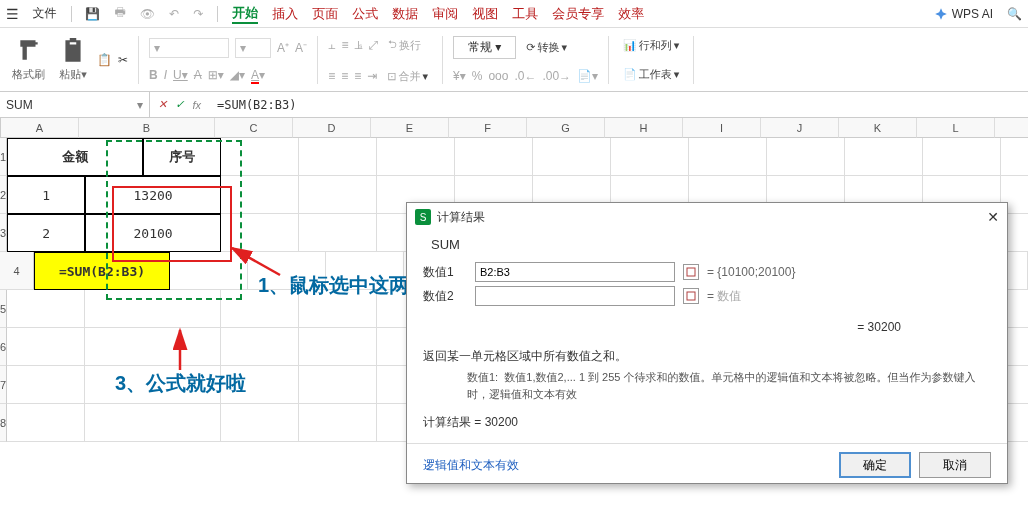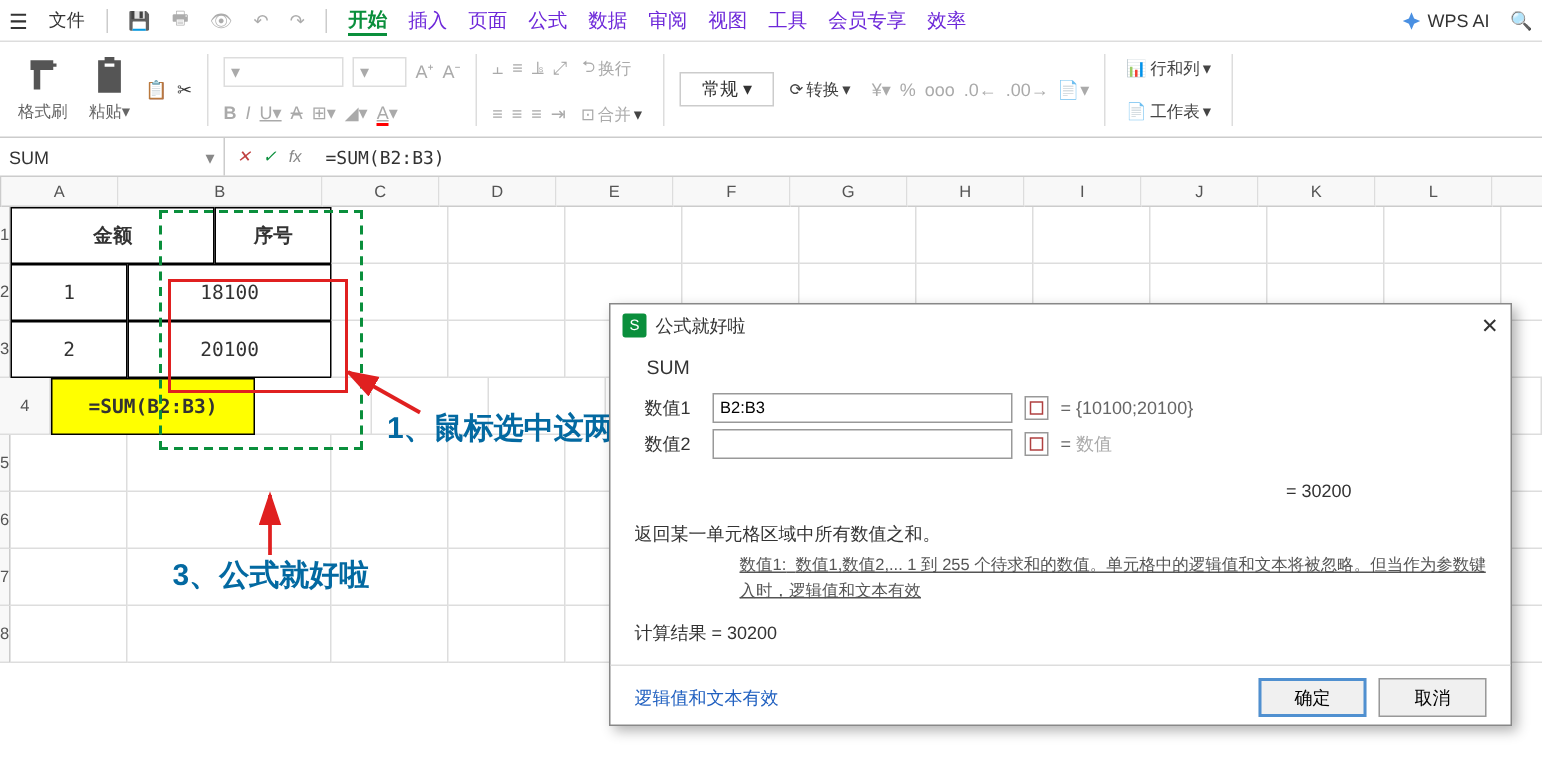--- a/index.html
+++ b/index.html
@@ -2,21 +2,21 @@
 <html><head>
 <meta charset="utf-8">
 <style>
 *{margin:0;padding:0;box-sizing:border-box;font-family:"Microsoft YaHei",sans-serif;}
 body{background:#fff;font-size:12px;color:#333;overflow:hidden;width:1028px;height:514px;position:relative;}
 
 
 .menubar{display:flex;align-items:center;height:28px;padding:0 6px;gap:14px;border-bottom:1px solid #ddd;}
 .menubar .hb{font-size:14px;}
 .menubar .sep{width:1px;height:16px;background:#ccc;}
-.menubar .tab{font-size:13px;color:#6d28d9;cursor:pointer;}
+.menubar .tab{font-size:13px;color:#b91c1c;cursor:pointer;}
 .menubar .tab.active{color:#0a8f3c;font-weight:bold;border-bottom:2px solid #0a8f3c;padding-bottom:0;}
 .menubar .spacer{flex:1;}
 .wpsai{display:flex;align-items:center;gap:4px;}
 .wpsai svg{width:14px;height:14px;}
 
 
 .ribbon{display:flex;align-items:center;height:64px;padding:4px 8px;border-bottom:1px solid #ccc;gap:6px;}
 .rgroup{display:flex;flex-direction:column;align-items:center;gap:2px;padding:2px 4px;}
 .rgroup .lbl{font-size:11px;color:#666;}
 .rsep{width:1px;height:48px;background:#ddd;margin:0 4px;}
@@ -58,26 +58,26 @@
 .arrow{position:absolute;pointer-events:none;}
 
 
 .dialog{position:absolute;left:406px;top:202px;width:602px;height:282px;background:#fff;border:1px solid #888;box-shadow:3px 3px 8px rgba(0,0,0,0.3);}
 .dialog .titlebar{display:flex;align-items:center;height:28px;padding:0 8px;gap:6px;color:#333;}
 .dialog .titlebar .badge{width:16px;height:16px;background:#0a8f3c;color:#fff;font-size:10px;display:flex;align-items:center;justify-content:center;border-radius:2px;}
 .dialog .titlebar .close{margin-left:auto;font-size:14px;cursor:pointer;}
 .dialog .body{padding:4px 16px;font-size:12px;}
 .dialog .fname{font-size:13px;margin:2px 0 10px 8px;color:#333;}
 .dialog .param{display:flex;align-items:center;gap:8px;margin-bottom:4px;}
-.dialog .param .plbl{width:44px;text-align:center;}
+.dialog .param .plbl{width:44px;text-align:left;}
 .dialog .param input{width:200px;height:20px;border:1px solid #999;padding:0 4px;font-size:11px;}
 .dialog .param .ref{width:16px;height:16px;border:1px solid #999;display:flex;align-items:center;justify-content:center;}
 .dialog .param .eq{color:#666;}
 .dialog .desc{margin:14px 0 4px;color:#333;}
-.dialog .desc2{margin-left:70px;color:#555;font-size:11px;line-height:1.5;text-decoration:underline;}
+.dialog .desc2{margin-left:44px;color:#555;font-size:11px;line-height:1.5;}
 .dialog .foot{display:flex;align-items:center;padding:8px 16px;border-top:1px solid #ddd;margin-top:8px;}
 .dialog .foot .link{color:#2060c0;cursor:pointer;}
 .dialog .foot .btns{margin-left:auto;display:flex;gap:8px;}
 .dialog .foot button{width:72px;height:26px;border:1px solid #999;background:#f0f0f0;cursor:pointer;font-size:12px;}
 .dialog .foot button.ok{border:2px solid #5090d0;}
 </style>
 </head>
 <body>
 
 <div class="menubar">
@@ -165,21 +165,21 @@
     </div>
     <div class="rrow">
       <span style="color:#aaa">≡</span>
       <span style="color:#aaa">≡</span>
       <span style="color:#aaa">≡</span>
       <span style="color:#aaa">⇥</span>
       <span class="rbtn"><span style="color:#aaa">⊡</span><span style="color:#aaa">合并</span>▾</span>
     </div>
   </div>
   <div class="rsep"></div>
-  <div style="display:flex;flex-direction:row;gap:10px">
+  <div style="display:flex;flex-direction:column;gap:10px">
     <div class="rrow">
         <span style="border:1px solid #ccc;padding:2px 14px"><span>常规</span> ▾</span>
         <span class="rbtn">⟳ <span>转换</span>▾</span>
       </div>
     <div class="rrow" style="color:#aaa">
       <span>¥▾</span>
       <span>%</span>
       <span>ooo</span>
       <span>.0←</span>
       <span>.00→</span>
@@ -237,21 +237,21 @@
         <div class="cell"></div>
         <div class="cell"></div>
         <div class="cell"></div>
         <div class="cell"></div>
         <div class="cell"></div>
         <div class="cell"></div>
     </div>
     <div class="row">
         <div class="rh">2</div>
       <div class="cell tblcell vcell">1</div>
-      <div class="cell wide tblcell vcell">18100</div>
+      <div class="cell wide tblcell vcell">13200</div>
       <div class="cell"></div>
         <div class="cell"></div>
         <div class="cell"></div>
         <div class="cell"></div>
         <div class="cell"></div>
         <div class="cell"></div>
         <div class="cell"></div>
         <div class="cell"></div>
         <div class="cell"></div>
         <div class="cell"></div>
@@ -371,21 +371,21 @@
   <line x1="280" y1="275" x2="232" y2="248" stroke="#e02020" stroke-width="2.5" marker-end="url(#ah)"></line>
   <line x1="572" y1="262" x2="534" y2="272" stroke="#e02020" stroke-width="2.5" marker-end="url(#ah)"></line>
   <line x1="470" y1="218" x2="524" y2="260" stroke="#e02020" stroke-width="2.5" marker-end="url(#ah)"></line>
   <line x1="180" y1="370" x2="180" y2="330" stroke="#e02020" stroke-width="2.5" marker-end="url(#ah)"></line>
   <line x1="760" y1="450" x2="846" y2="460" stroke="#e02020" stroke-width="2.5" marker-end="url(#ah)"></line>
 </svg>
 
 <div class="dialog">
   <div class="titlebar">
     <span class="badge">S</span>
-    <span>公式就好啦</span>
+    <span>计算结果</span>
     <span class="close">✕</span>
   </div>
   <div class="body">
     <div class="fname">SUM</div>
     <div class="param">
       <span class="plbl">数值1</span>
       <input value="B2:B3" style="">
       <span class="ref">
           <svg width="10" height="10" viewBox="0 0 10 10">
             <rect x="1" y="1" width="8" height="8" fill="none" stroke="#b04040"></rect>

